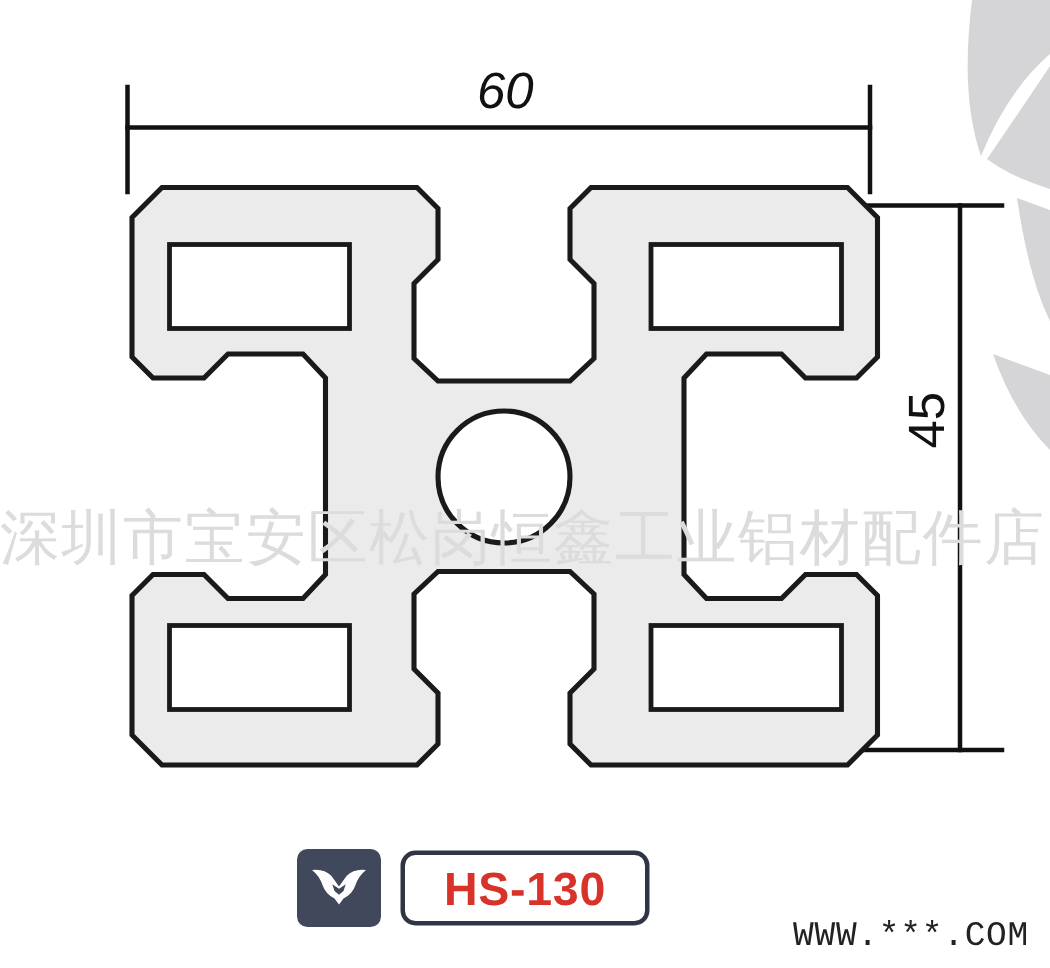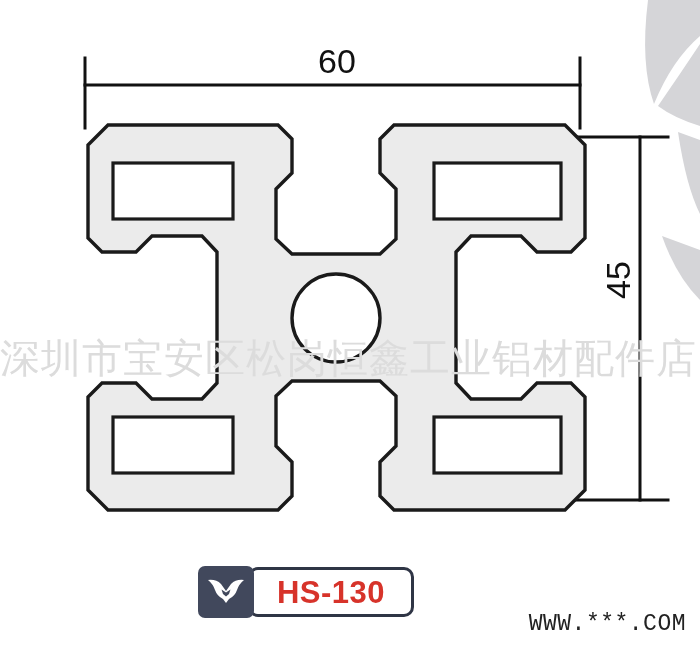--- a/index.html
+++ b/index.html
@@ -12,20 +12,21 @@
   }
   #stage{position:absolute;inset:0;width:700px;height:645px;}
   #stage svg{display:block;}
 
   
   .badge-row{
     position:absolute;
     left:198px; top:566px;
     display:flex; align-items:center;
     height:52px;
+    gap:19px;
   }
   .logo-tile{
     width:56px;height:52px;
     background:#41485c;
     border-radius:7px;
     display:flex;align-items:center;justify-content:center;
     position:relative;
     z-index:1;
   }
   .logo-tile svg{display:block;}
@@ -72,21 +73,21 @@
   }
 
   
   .dim{
     position:absolute;
     color:#111111;
     font-size:34px;
     line-height:1;
     white-space:nowrap;
   }
-  .dim-top{ left:318px; top:44px; }
+  .dim-top{ left:318px; top:44px;font-style:italic; }
   .dim-right{
     left:601px; top:299px;
     transform:rotate(-90deg);
     transform-origin:left top;
   }
 </style>
 </head>
 <body>
 
 <div id="stage">

